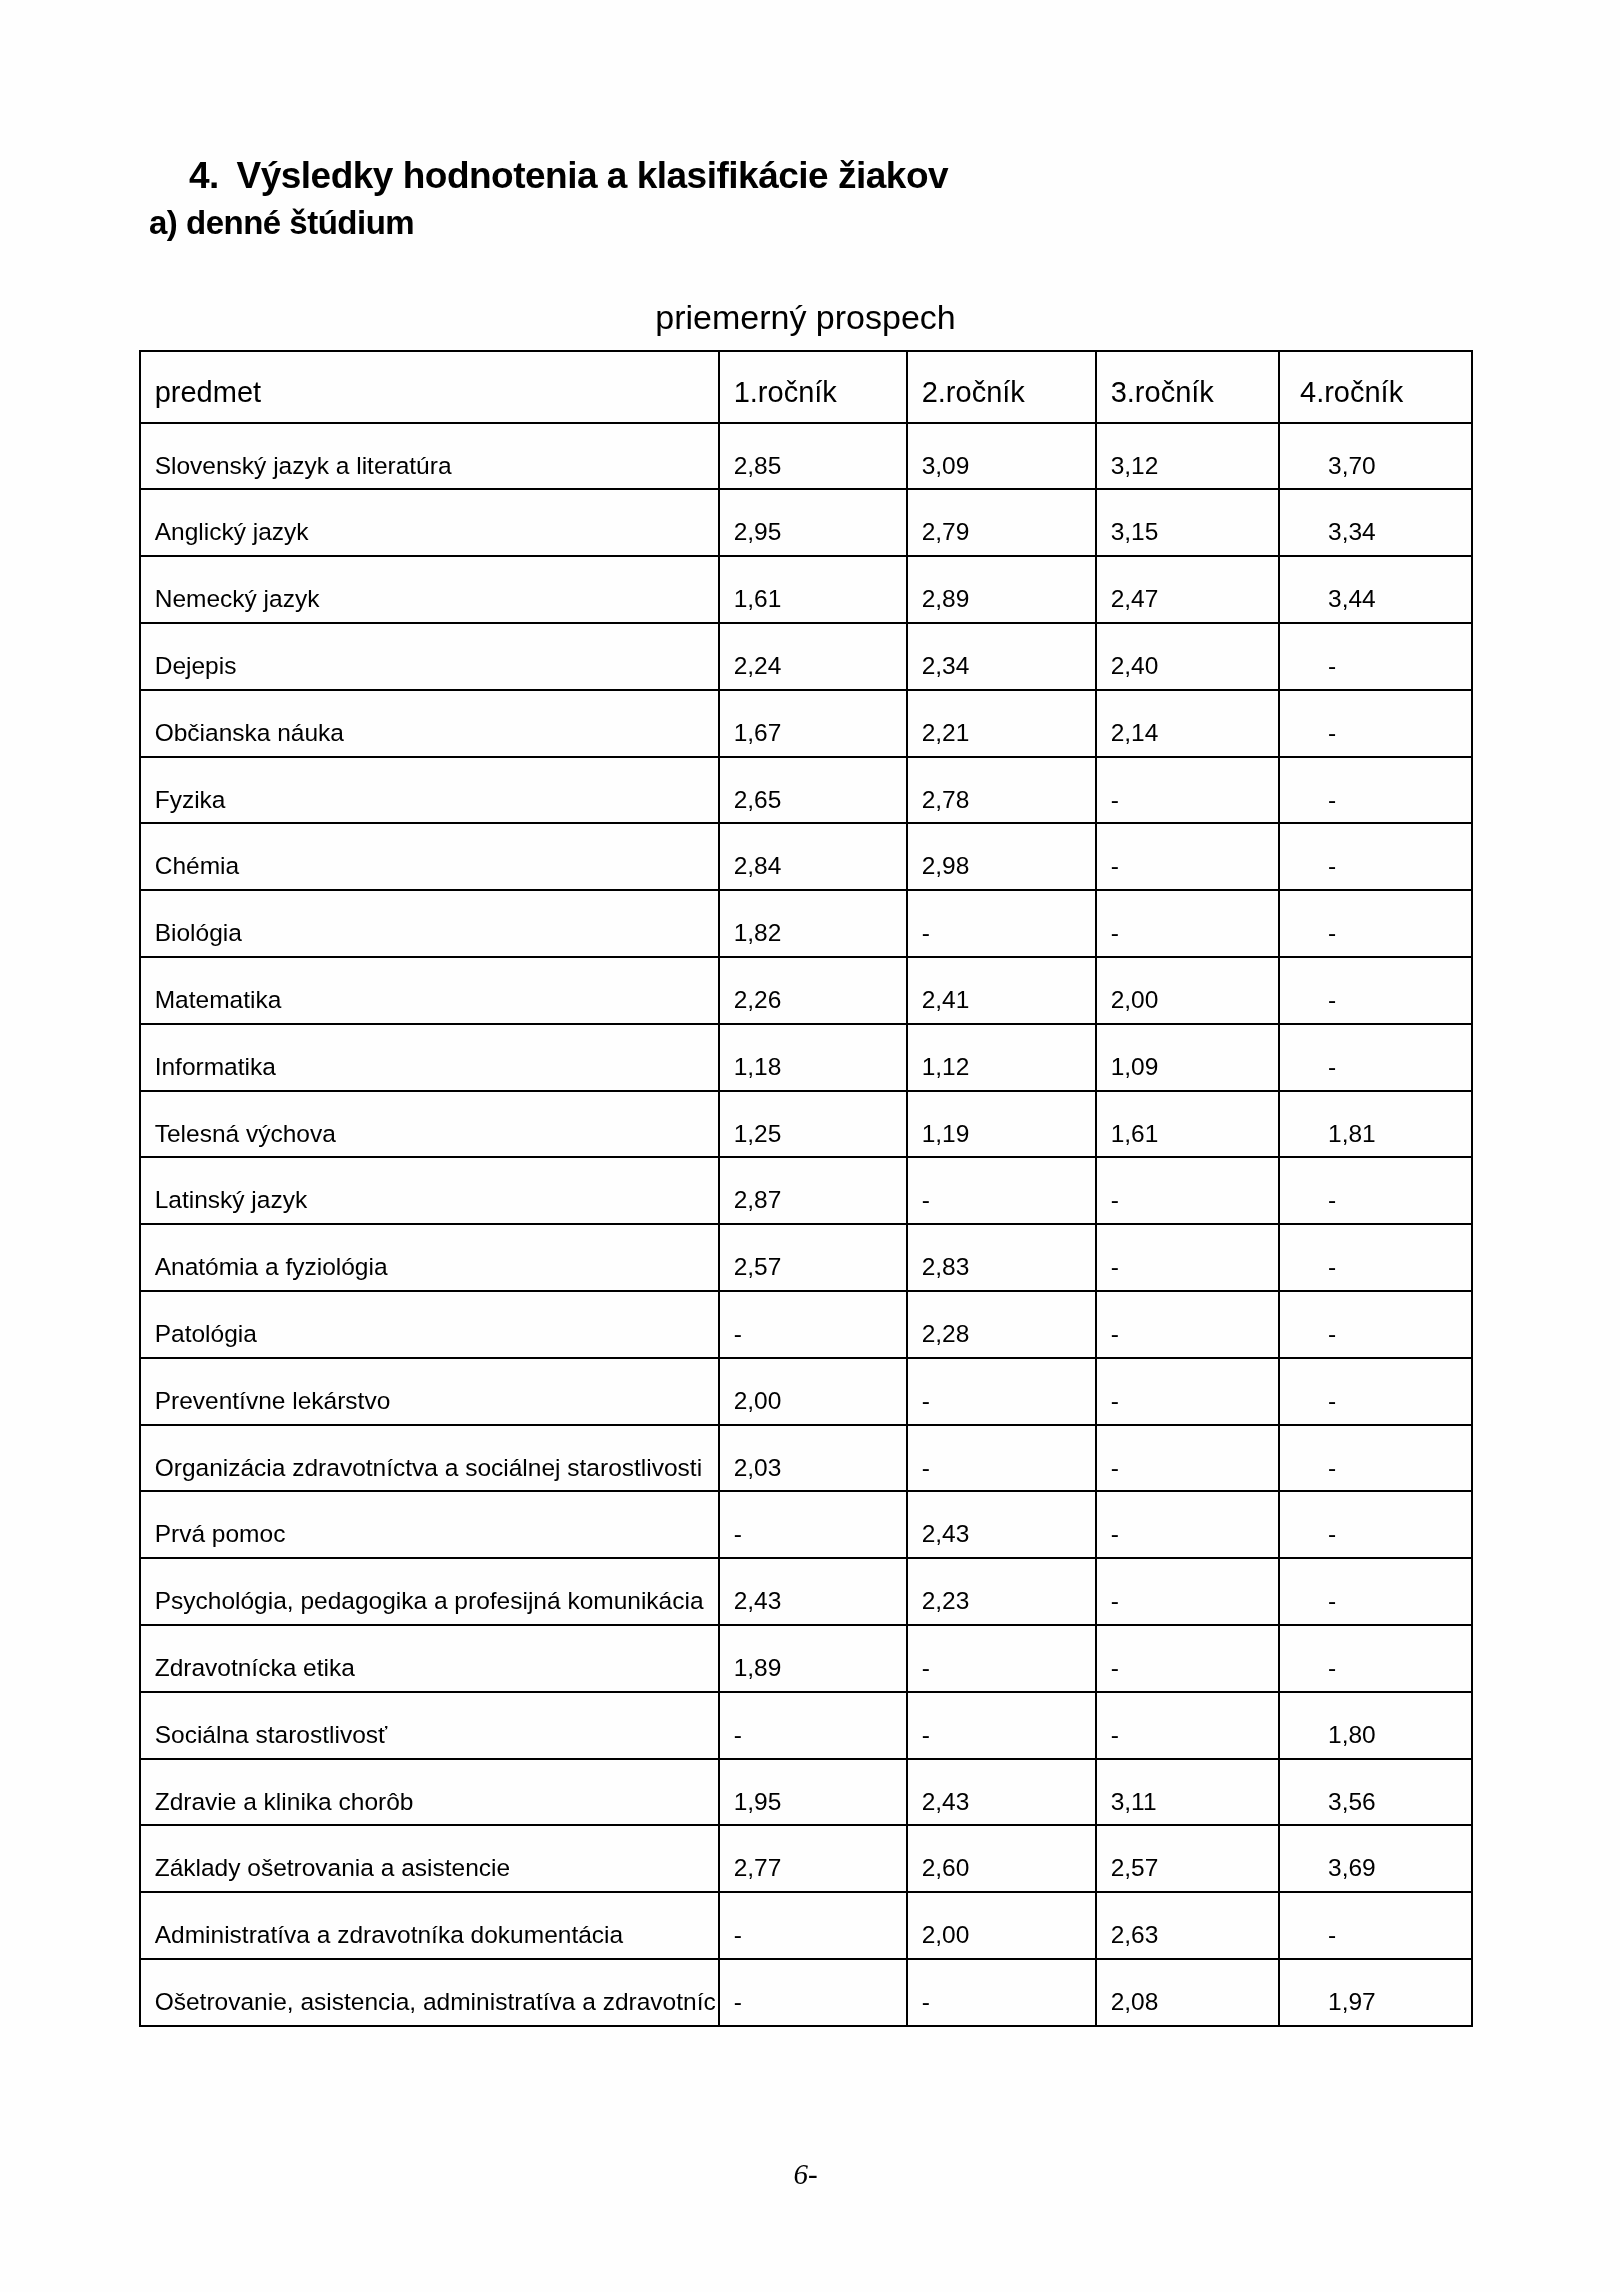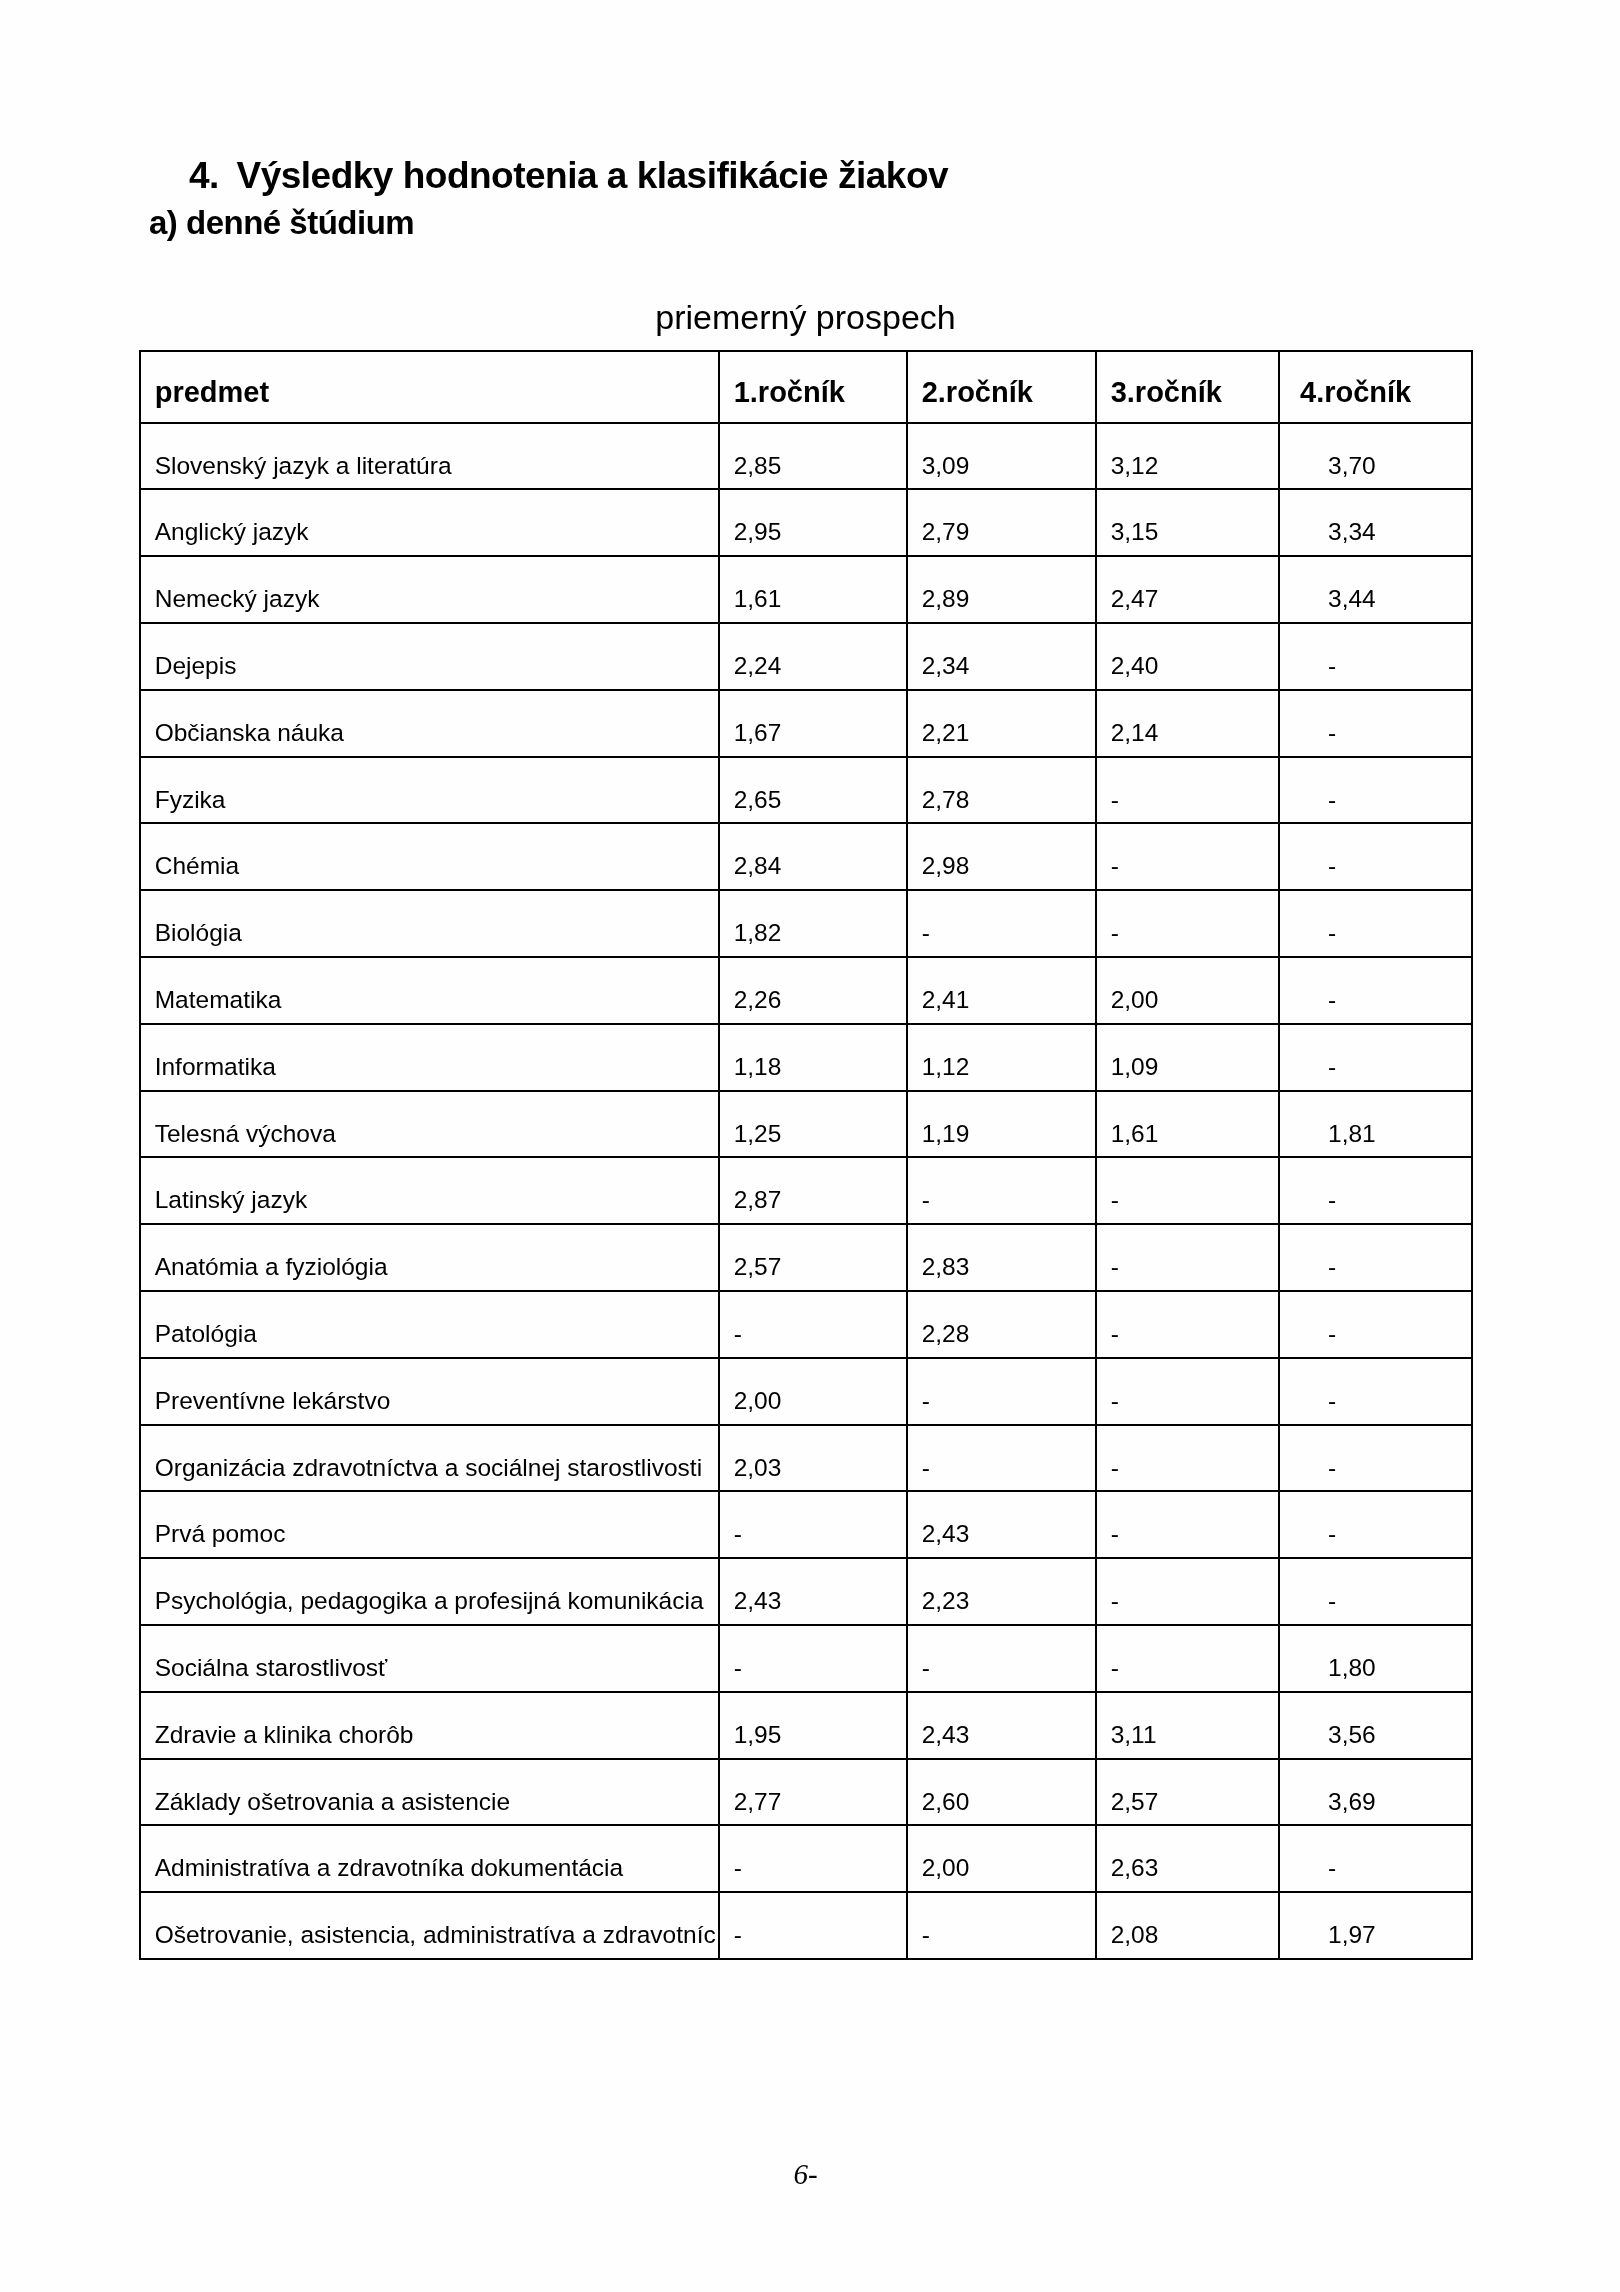--- a/index.html
+++ b/index.html
@@ -64,21 +64,21 @@
     border: 2px solid #000;
     vertical-align: bottom;
     text-align: left;
     padding: 0 5.9px 8.8px 13.7px;
     overflow: hidden;
     white-space: nowrap;
   }
   table.grades thead th {
     height: 57px;              
     font-size: 29px;
-    font-weight: bold;
+    font-weight: normal;
     border-top-width: 2.9px;
     border-bottom-width: 2.9px;
     padding-bottom: 12.7px;
   }
   table.grades thead th.year { text-align: left; margin-top: 39px; }
   table.grades thead th:first-child { border-left-width: 2.9px; }
   table.grades thead th:last-child { border-right-width: 2.9px; padding-left: 20px; }
   table.grades tbody td {
     height: 56px;            
     font-size: 24.5px;
@@ -249,20 +249,27 @@
           <td>-</td>
         </tr>
         <tr>
           <td>Psychológia, pedagogika a profesijná komunikácia</td>
           <td>2,43</td>
           <td>2,23</td>
           <td>-</td>
           <td>-</td>
         </tr>
         <tr>
+          <td>Zdravotnícka etika</td>
+          <td>1,89</td>
+          <td>-</td>
+          <td>-</td>
+          <td>-</td>
+        </tr>
+        <tr>
           <td>Sociálna starostlivosť</td>
           <td>-</td>
           <td>-</td>
           <td>-</td>
           <td>1,80</td>
         </tr>
         <tr>
           <td>Zdravie a klinika chorôb</td>
           <td>1,95</td>
           <td>2,43</td>

